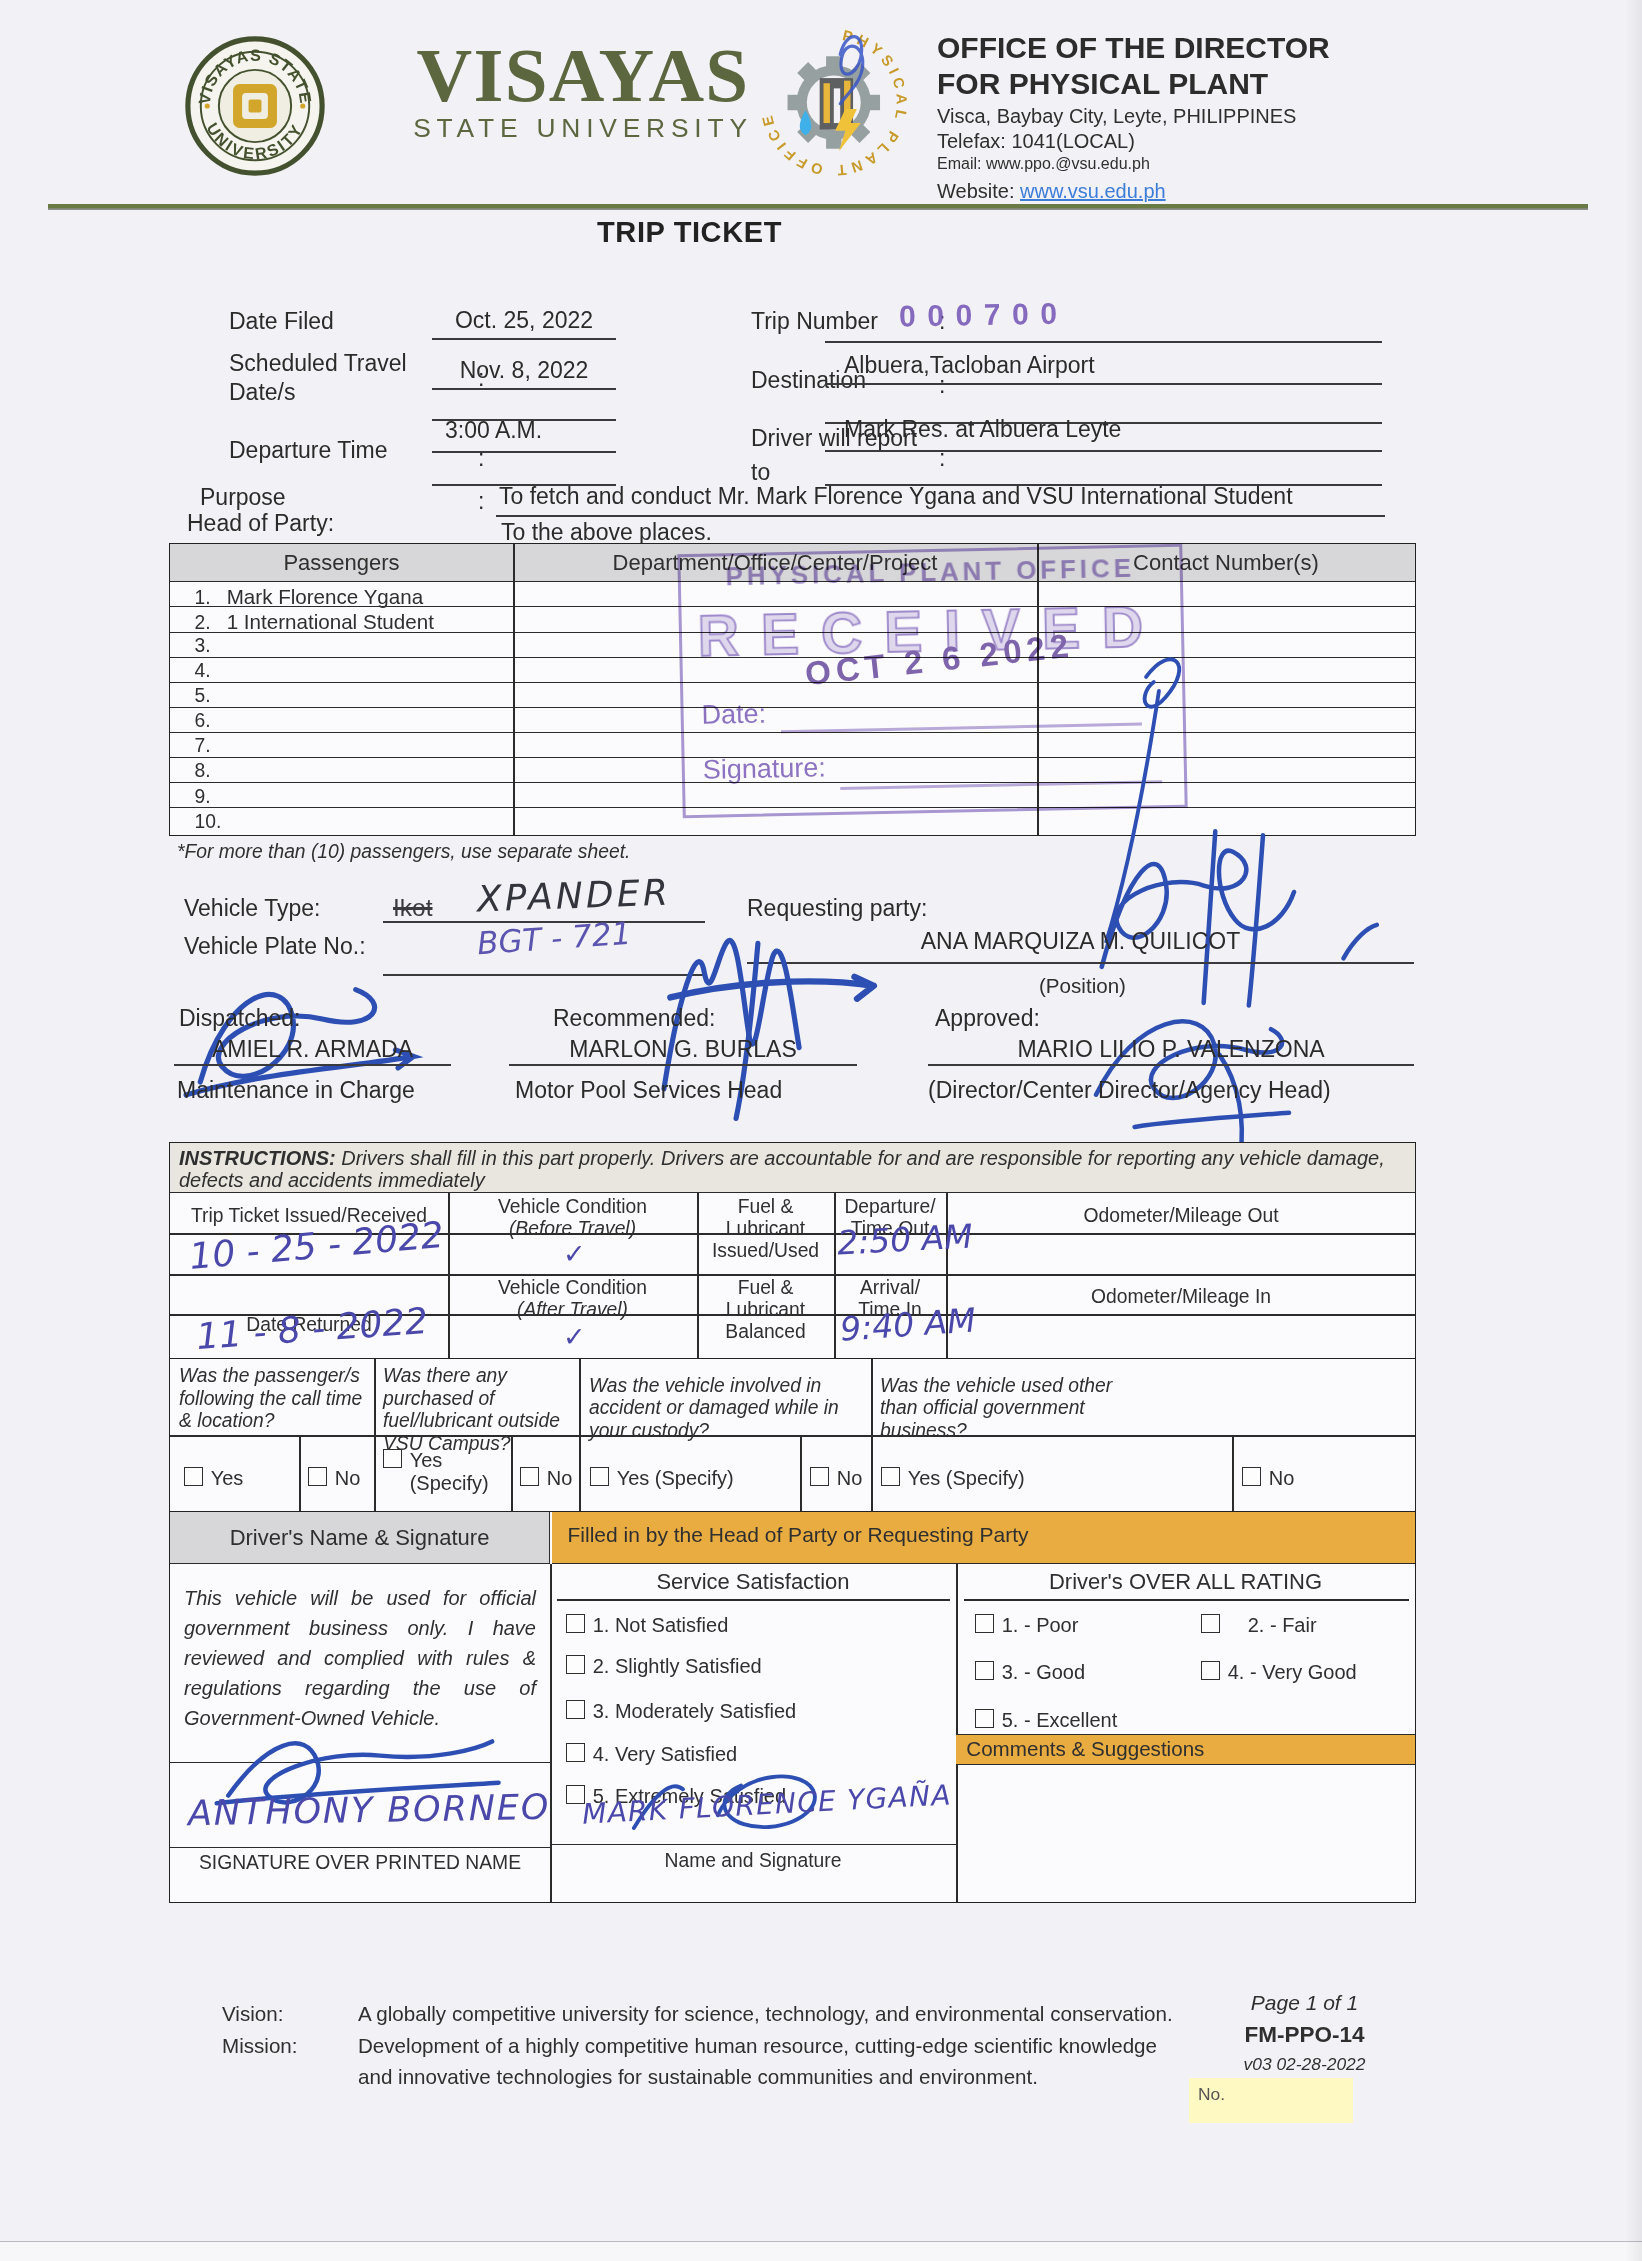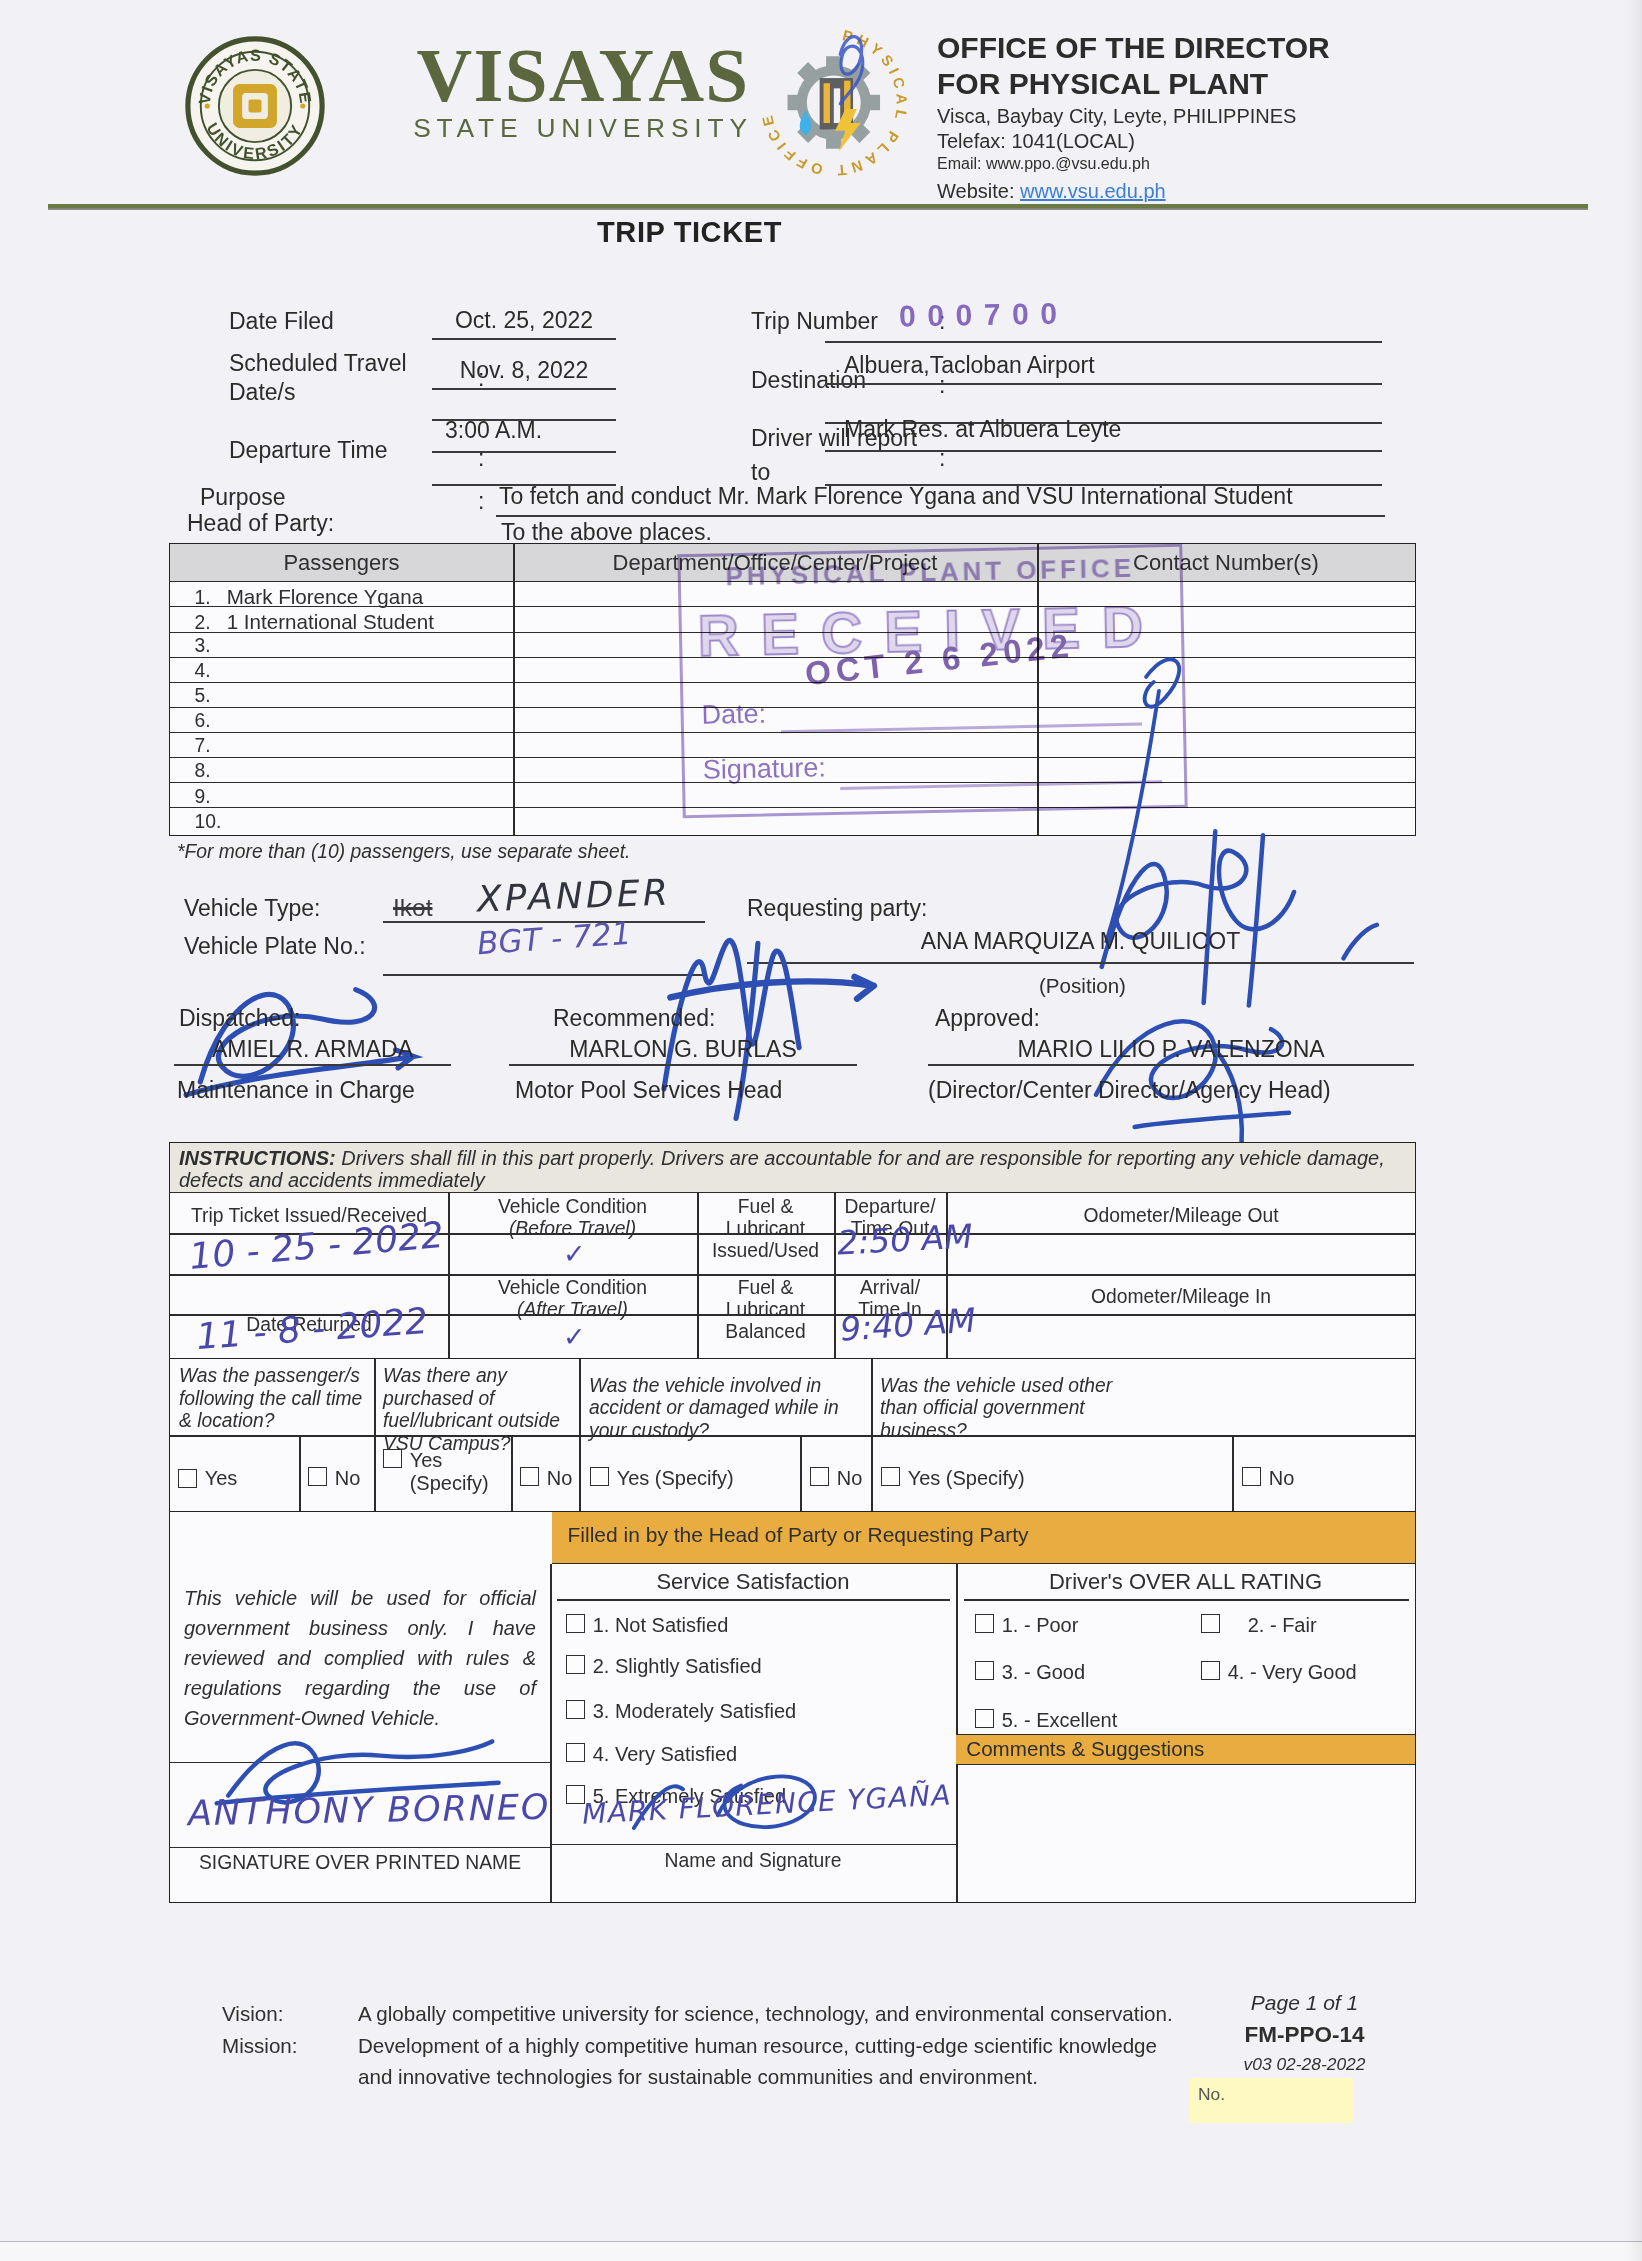--- a/index.html
+++ b/index.html
@@ -279,21 +279,21 @@
     <div class="vln" style="left:129px;top:76px;height:77px;"></div>
     <div class="vln" style="left:341px;top:76px;height:77px;"></div>
     <div class="vln" style="left:630px;top:76px;height:77px;"></div>
     <div class="vln" style="left:1062px;top:76px;height:77px;"></div>
 
     <div class="abs it" style="left:9px;top:6.4px;width:187px;font-size:19.3px;line-height:22.5px;">Was the passenger/s following the call time &amp; location?</div>
     <div class="abs it" style="left:213px;top:6.4px;width:188px;font-size:19.3px;line-height:22.5px;">Was there any purchased of fuel/lubricant outside VSU Campus?</div>
     <div class="abs it" style="left:710px;top:15.5px;width:277px;font-size:19.3px;line-height:22.5px;left:419px;">Was the vehicle involved in accident or damaged while in your custody?</div>
     <div class="abs it" style="left:710px;top:15.5px;width:271px;font-size:19.3px;line-height:22.5px;">Was the vehicle used other than official government business?</div>
 
-    <div class="abs cbrow" style="left:8px;top:108px;align-items:center;">
+    <div class="abs cbrow" style="left:14px;top:108px;">
         <span class="cb"></span>
         <span>Yes</span>
       </div>
     <div class="abs cbrow" style="left:138px;top:108px;">
         <span class="cb"></span>
         <span>No</span>
       </div>
     <div class="abs cbrow" style="left:213px;top:90px;width:119px;">
         <span class="cb"></span>
         <span>Yes (Specify)</span>
@@ -314,20 +314,22 @@
         <span class="cb"></span>
         <span>Yes (Specify)</span>
       </div>
     <div class="abs cbrow" style="left:1072px;top:108px;">
         <span class="cb"></span>
         <span>No</span>
       </div>
   </div>
 
   <div class="tblbox" style="left:169px;top:1511px;width:1245px;height:390px;background:#fbfbfd;">
+    <div class="abs grayhdr ctr" style="left:0;top:0;width:380px;height:52px;border-right:1.9px solid #2b2b2b;border-bottom:1.9px solid #2b2b2b;
+                font-size:22px;line-height:52px;box-sizing:border-box;">Driver's Name &amp; Signature</div>
     <div class="abs gold" style="left:382px;top:0;width:863px;height:52px;border-bottom:1.9px solid #2b2b2b;
                 font-size:21px;line-height:45px;padding-left:15.5px;box-sizing:border-box;">Filled in by the Head of Party or Requesting Party</div>
     <div class="vln" style="left:380px;top:52px;height:338px;"></div>
     <div class="vln" style="left:786px;top:52px;height:338px;"></div>
 
     <div class="abs it" style="left:14px;top:71px;width:352px;font-size:20px;line-height:30px;text-align:justify;">This vehicle will be used for official government business only.  I have reviewed and complied with rules &amp; regulations regarding the use of Government-Owned Vehicle.</div>
     <div class="hln" style="left:0;top:250px;width:380px;height:1.3px;"></div>
     <svg class="sig" style="left:39px;top:206px" width="296" height="110" viewBox="0 0 460 170">
       <path d="M30,120 C90,36 150,16 168,66 C184,112 122,150 92,120 C64,92 176,48 266,58 C352,66 416,48 440,36" stroke-width="7"></path>
       <path d="M12,132 C150,116 320,108 450,100" stroke-width="7"></path>

